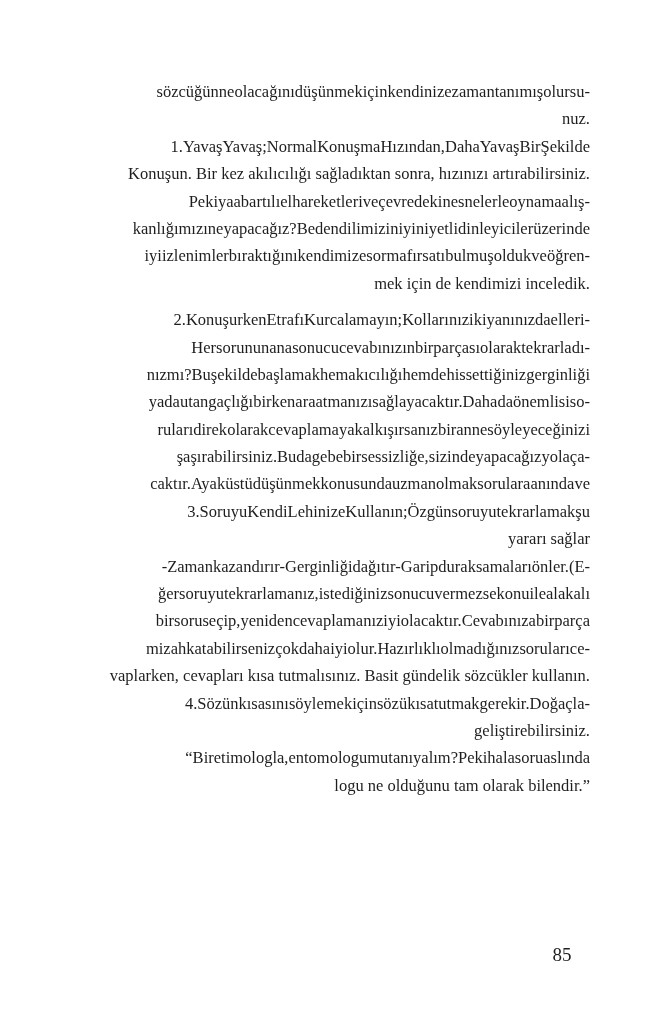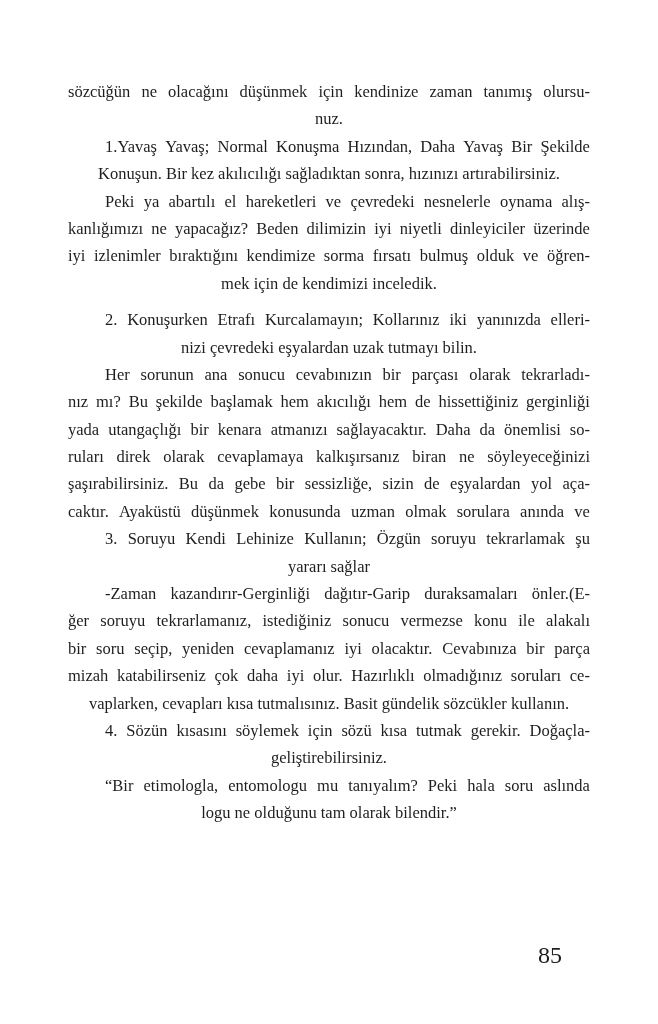--- a/index.html
+++ b/index.html
@@ -24,39 +24,40 @@
     font-size: 16.5px;
   }
   .paragraph { margin: 0; }
   .paragraph.gap-before { margin-top: 9px; }
   .line {
     height: 27.4px;
     line-height: 27.4px;
   }
   .line-just {
     display: flex;
-    justify-content: space-between;
+    justify-content: flex-end;
   }
   .line-just span {
     white-space: pre;
     flex: 0 0 auto;
   }
   .line-indent { padding-left: 37px; }
   .line-last {
     white-space: nowrap;
-    text-align: center;
+    text-align: right;
   }
   .page-number {
     position: absolute;
     top: 941px;
     left: 538px;
     width: 48px;
     height: 28px;
     line-height: 28px;
-    font-size: 24px;
+    text-align: center;
+    font-size: 19px;
     color: #1e1e1e;
   }
 </style>
 </head>
 <body>
 
 <div class="page">
   <div class="text-block">
       <div class="paragraph">
         <div class="line line-just">
@@ -128,21 +129,20 @@
         <div class="line line-just line-indent">
           <span>2.</span>
           <span>Konuşurken</span>
           <span>Etrafı</span>
           <span>Kurcalamayın;</span>
           <span>Kollarınız</span>
           <span>iki</span>
           <span>yanınızda</span>
           <span>elleri-</span>
         </div>
-        <div class="line line-last">nizi çevredeki eşyalardan uzak tutmayı bilin.</div>
       </div>
       <div class="paragraph">
         <div class="line line-just line-indent">
           <span>Her</span>
           <span>sorunun</span>
           <span>ana</span>
           <span>sonucu</span>
           <span>cevabınızın</span>
           <span>bir</span>
           <span>parçası</span>
@@ -186,21 +186,21 @@
         </div>
         <div class="line line-just">
           <span>şaşırabilirsiniz.</span>
           <span>Bu</span>
           <span>da</span>
           <span>gebe</span>
           <span>bir</span>
           <span>sessizliğe,</span>
           <span>sizin</span>
           <span>de</span>
-          <span>eşyalardan</span>
+          <span>yapacağız</span>
           <span>yol</span>
           <span>aça-</span>
         </div>
         <div class="line line-just">
           <span>caktır.</span>
           <span>Ayaküstü</span>
           <span>düşünmek</span>
           <span>konusunda</span>
           <span>uzman</span>
           <span>olmak</span>

